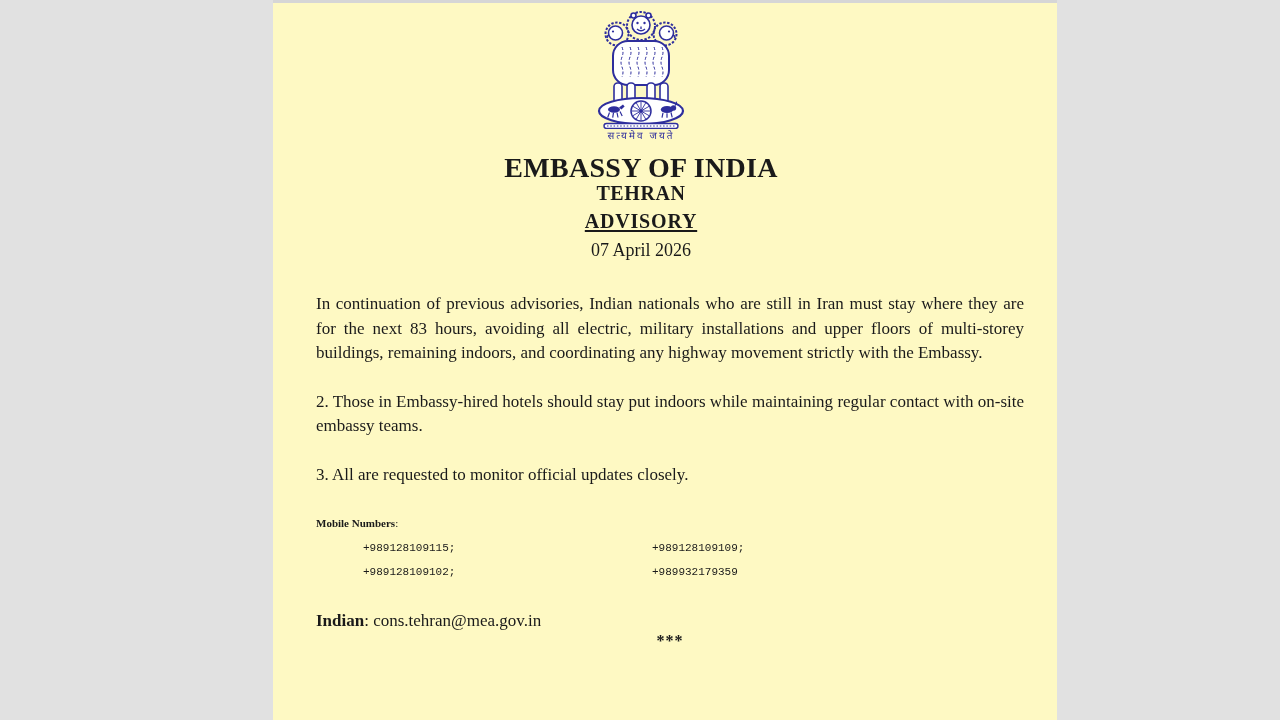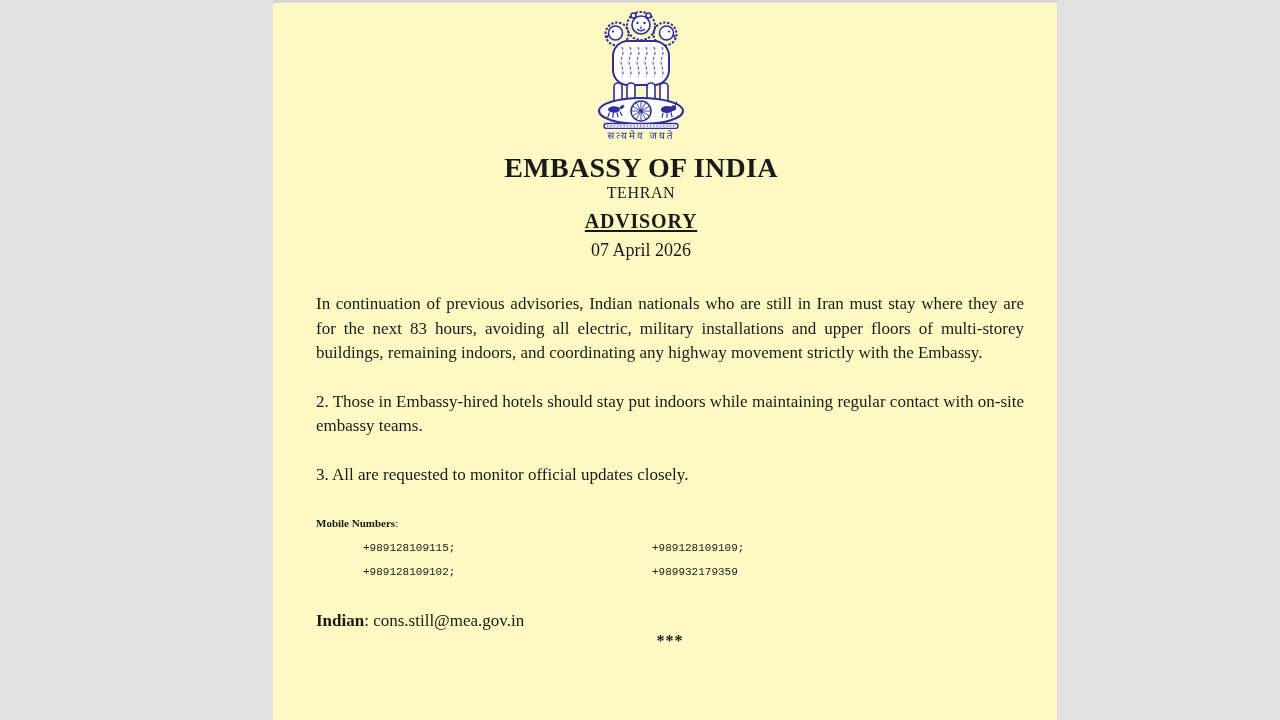--- a/index.html
+++ b/index.html
@@ -34,22 +34,23 @@
     color: #2e2e9d;
   }
   .org-title {
     margin-top: 14px;
     font-size: 28px; line-height: 24px;
     font-weight: bold;
     letter-spacing: 0.3px;
   }
   .city {
     margin-top: 3px;
-    font-size: 16px; line-height: 20px;
+    font-size: 20px; line-height: 20px;
     letter-spacing: 0.6px;
+    font-weight: bold;
   }
   .doc-type {
     margin-top: 5px;
     font-size: 20px; line-height: 27px;
     font-weight: bold;
     letter-spacing: 0.8px;
     text-decoration: underline;
     text-decoration-thickness: 2px;
     text-underline-offset: 2px;
   }
@@ -144,18 +145,18 @@
     <div class="contact-block">
       <div><span class="label-bold">Mobile Numbers</span><span>:</span></div>
       <div class="phone-row">
         <span class="phone-cell-left">+989128109115;</span><span>+989128109109;</span>
       </div>
       <div class="phone-row">
         <span class="phone-cell-left">+989128109102;</span><span>+989932179359</span>
       </div>
     </div>
 
-    <div class="email-line"><span class="label-bold">Indian</span><span>: </span><span>cons.still@mea.gov.in</span></div>
+    <div class="email-line"><span class="label-bold">Indian</span><span>: </span><span>cons.tehran@mea.gov.in</span></div>
 
     <div class="end-mark">***</div>
 
   </div>
 </div>
 
 </body></html>

